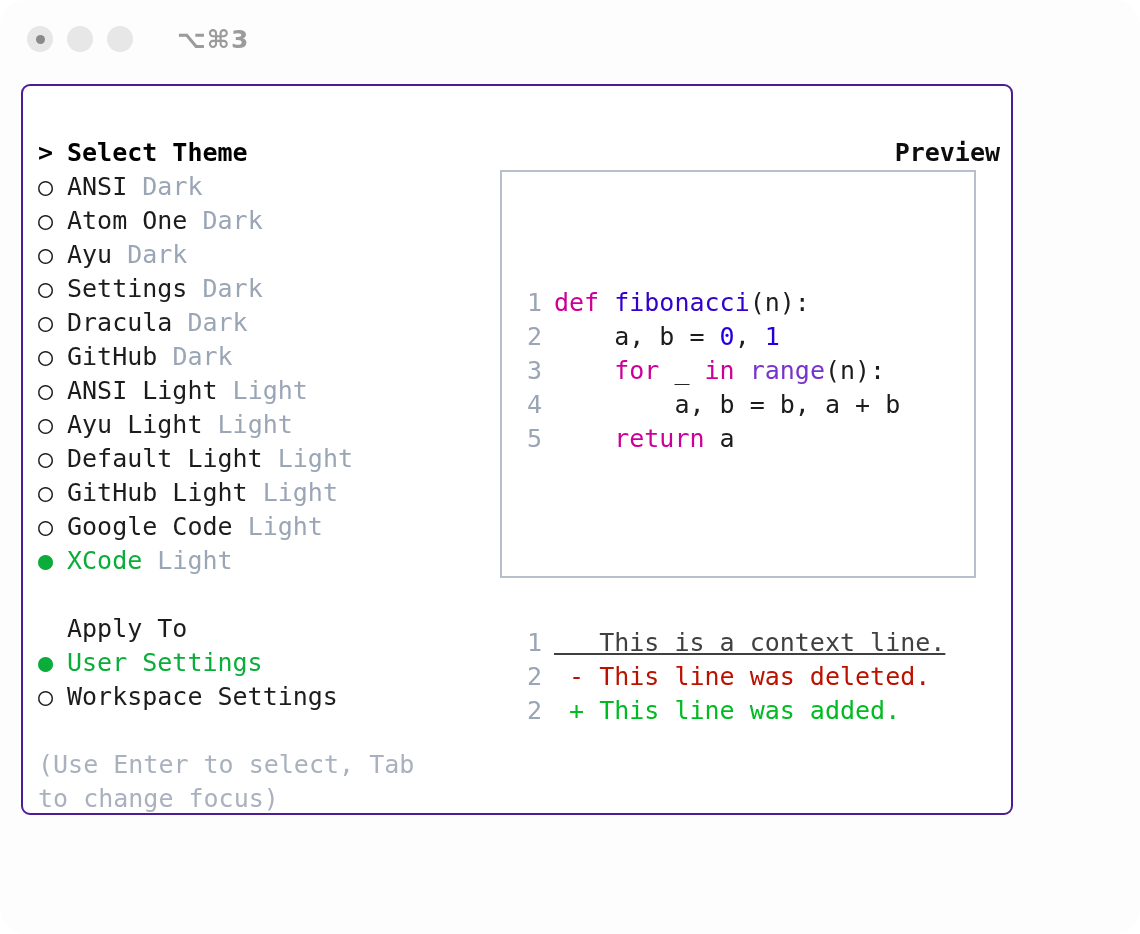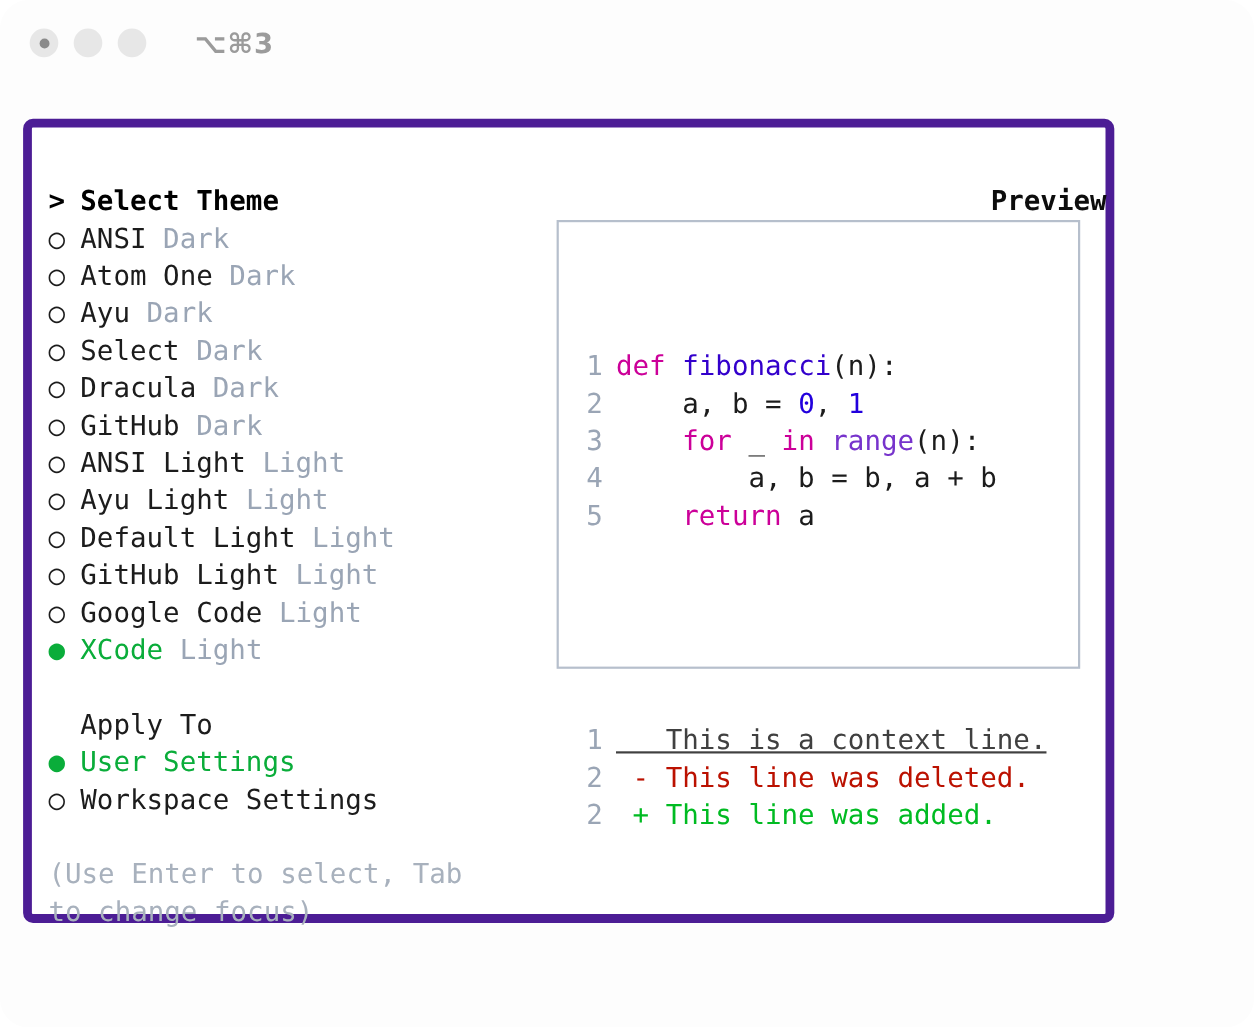--- a/index.html
+++ b/index.html
@@ -57,24 +57,24 @@
     font-weight: bold;
     color: #9b9b9b;
     letter-spacing: 1px;
     font-family: "DejaVu Sans", "Liberation Sans", sans-serif;
   }
 
   
   .panel {
     position: absolute;
     left: 21px;
-    top: 108px;
+    top: 84px;
     width: 992px;
     height: 731px;
-    border: 8px solid #4c1d95;
+    border: 2px solid #4c1d95;
     border-radius: 9px;
     background: #ffffff;
     box-sizing: border-box;
   }
 
   .columns {
     position: absolute;
     left: 0; top: 0;
     width: 100%;
     height: 100%;
@@ -182,21 +182,21 @@
 
   <div class="panel">
     <div class="columns">
 
       <div class="left-col">
         <div class="row heading"><span class="marker">&gt; </span><span>Select Theme</span></div>
         <div id="theme-items">
             <div class="row"><span class="marker marker-off">○</span><span class="label-off">ANSI</span><span> </span><span class="tag">Dark</span></div>
             <div class="row"><span class="marker marker-off">○</span><span class="label-off">Atom One</span><span> </span><span class="tag">Dark</span></div>
             <div class="row"><span class="marker marker-off">○</span><span class="label-off">Ayu</span><span> </span><span class="tag">Dark</span></div>
-            <div class="row"><span class="marker marker-off">○</span><span class="label-off">Select</span><span> </span><span class="tag">Dark</span></div>
+            <div class="row"><span class="marker marker-off">○</span><span class="label-off">Settings</span><span> </span><span class="tag">Dark</span></div>
             <div class="row"><span class="marker marker-off">○</span><span class="label-off">Dracula</span><span> </span><span class="tag">Dark</span></div>
             <div class="row"><span class="marker marker-off">○</span><span class="label-off">GitHub</span><span> </span><span class="tag">Dark</span></div>
             <div class="row"><span class="marker marker-off">○</span><span class="label-off">ANSI Light</span><span> </span><span class="tag">Light</span></div>
             <div class="row"><span class="marker marker-off">○</span><span class="label-off">Ayu Light</span><span> </span><span class="tag">Light</span></div>
             <div class="row"><span class="marker marker-off">○</span><span class="label-off">Default Light</span><span> </span><span class="tag">Light</span></div>
             <div class="row"><span class="marker marker-off">○</span><span class="label-off">GitHub Light</span><span> </span><span class="tag">Light</span></div>
             <div class="row"><span class="marker marker-off">○</span><span class="label-off">Google Code</span><span> </span><span class="tag">Light</span></div>
             <div class="row"><span class="marker marker-on">●</span><span class="label-on">XCode</span><span> </span><span class="tag">Light</span></div>
           </div>
 

